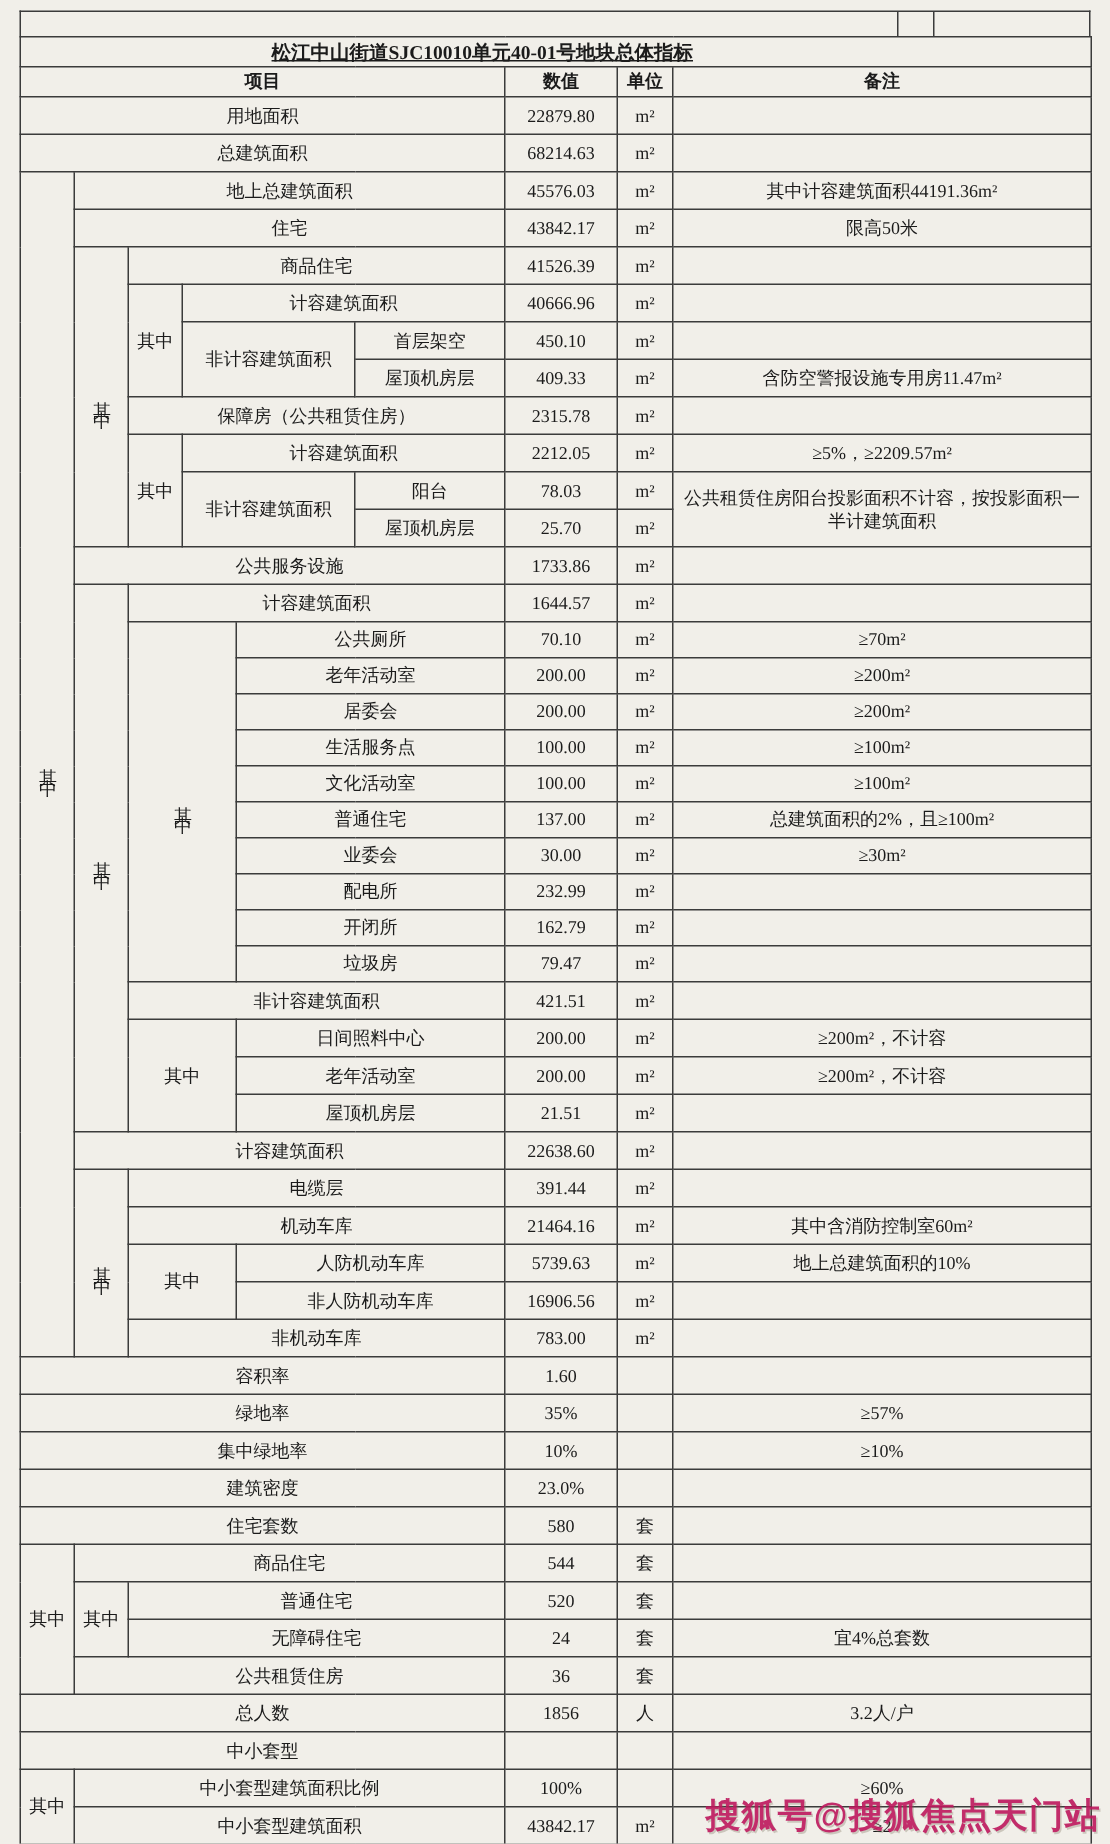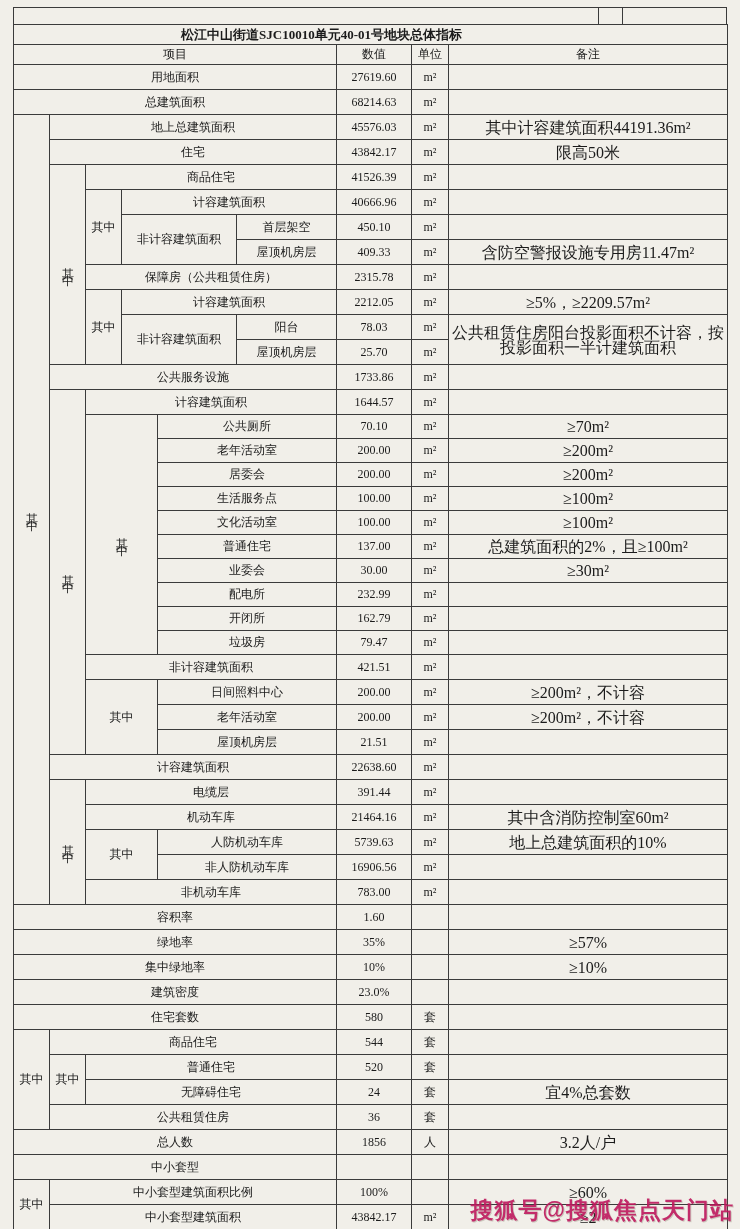--- a/index.html
+++ b/index.html
@@ -24,27 +24,27 @@
     border:1px solid #3b3b3b;
     font-size:12px;line-height:15px;
     text-align:center;vertical-align:middle;
     padding:1px 2px;overflow:hidden;
     font-weight:normal;
   }
   tr{height:25px;}
   tr.h24{height:24px;}
   tr.title-row{height:20px;}
   tr.head-row{height:20px;}
-  .title-cell{font-weight:bold;font-size:13px;padding-right:100px;}
-  .head-row th{font-weight:normal;}
+  .title-cell{font-weight:bold;font-size:13px;padding-right:100px;text-decoration:underline;}
+  .head-row th{font-weight:bold;}
   td.qz-v{ 
     writing-mode:vertical-lr;text-orientation:upright;letter-spacing:7px;
     padding:2px 0;
   }
-  .remark-cell{font-size:16px;}
+  .remark-cell{font-size:12px;}
   .watermark{
     position:absolute;right:6px;bottom:3px;
     font-family:"Liberation Sans", sans-serif;
     font-size:23px;font-weight:bold;letter-spacing:1px;
     color:#be185d;opacity:0.9;
     text-shadow:1px 1px 0 rgba(120,110,90,0.35);
     white-space:nowrap;
   }
 </style>
 </head>
@@ -77,21 +77,21 @@
 
     <tr class="head-row">
       <th colspan="6">项目</th>
       <th>数值</th>
       <th>单位</th>
       <th>备注</th>
     </tr>
 
     <tr>
           <td colspan="6">用地面积</td>
-          <td>27619.60</td>
+          <td>22879.80</td>
           <td>m²</td>
           <td class="remark-cell"></td>
         </tr>
 
     <tr>
           <td colspan="6">总建筑面积</td>
           <td>68214.63</td>
           <td>m²</td>
           <td class="remark-cell"></td>
         </tr>

